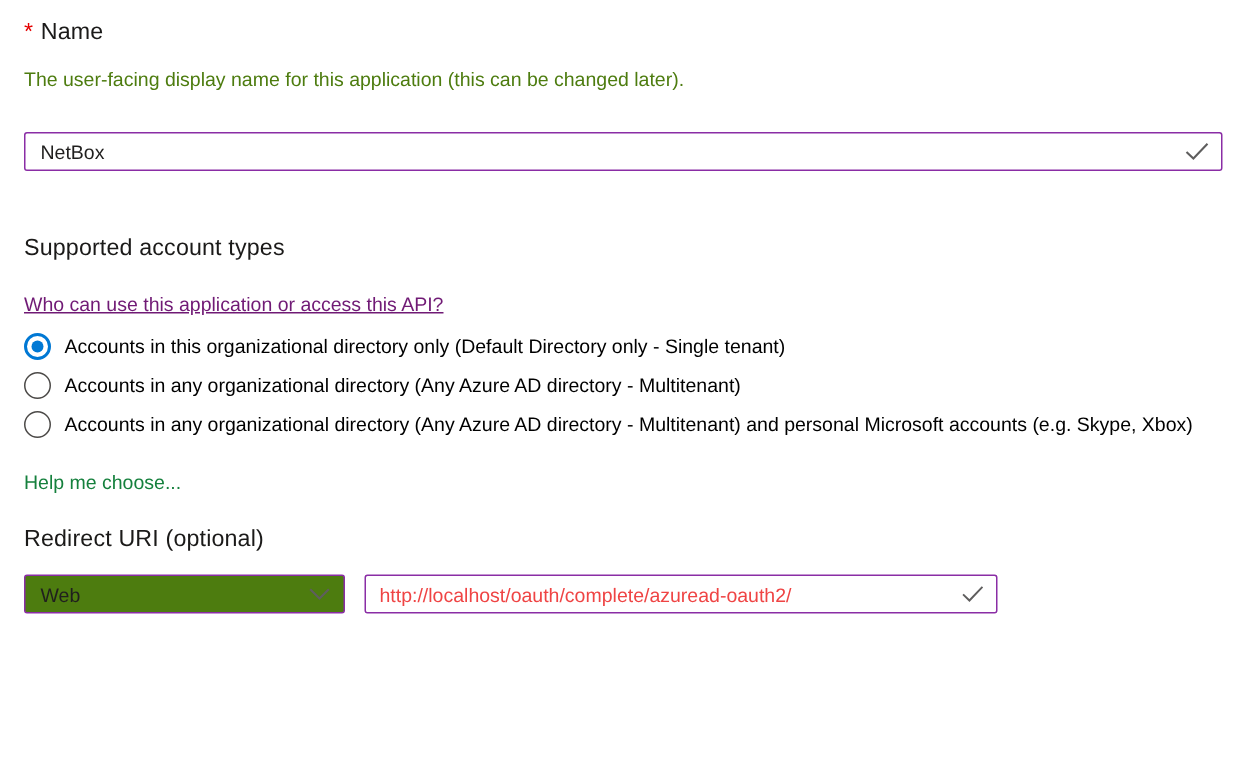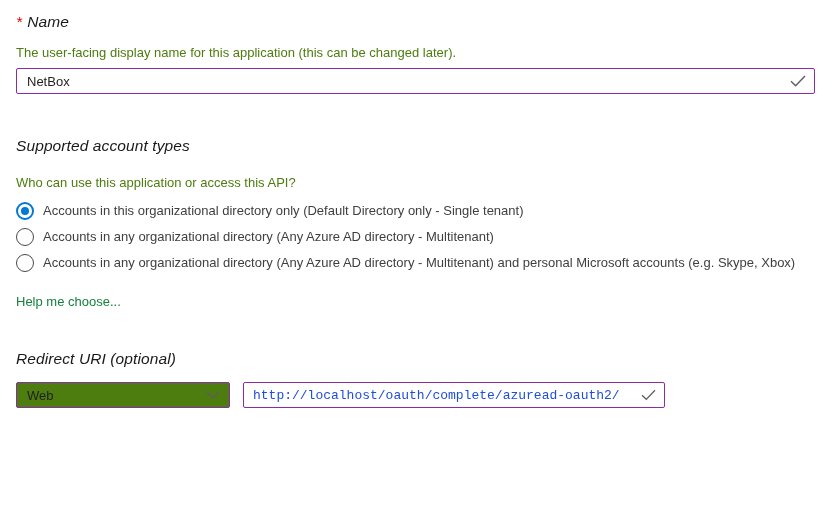--- a/index.html
+++ b/index.html
@@ -6,78 +6,78 @@
   body {
     width: 829px; height: 516px; overflow: hidden;
     font-family: "Liberation Sans", "DejaVu Sans", sans-serif;
     color: #323130;
     -webkit-font-smoothing: antialiased;
   }
   .page { padding: 12px 14px 0 16px; box-sizing: border-box; }
 
   .section-title {
     margin: 0; font-size: 15.5px; font-weight: 400; color: #1b1a19;
-    line-height: 19px; letter-spacing: .1px; font-style: italic;
+    line-height: 19px; letter-spacing: .1px;
   }
   .required { color: #e50000; margin-right: 5px; }
 
   .desc {
     margin: 12px 0 0 0; font-size: 13px; line-height: 19px; color: #4d7c0f;
     max-width: 800px;
   }
 
-  .field-wrap { position: relative; margin-top: 6px; }
+  .field-wrap { position: relative; margin-top: 26px; }
   .text-input {
     width: 100%; height: 26px; box-sizing: border-box;
     border: 1.5px solid #8a2da5; border-radius: 2px;
     padding: 0 28px 0 10px; font-size: 13px; color: #201f1e;
     font-family: "Liberation Sans", "DejaVu Sans", sans-serif;
     outline: none; background: #fff;
   }
   .check-icon {
     position: absolute; right: 9px; top: 50%; transform: translateY(-50%);
     pointer-events: none;
   }
 
   .section-accounts { margin-top: 42px; }
-  .question { margin: 18px 0 0 0; font-size: 13px; line-height: 19px; color: #4d7c0f; }
+  .question { margin: 18px 0 0 0; font-size: 13px; line-height: 19px; color: #701a75; text-decoration: underline; }
 
   .radio-group { margin-top: 6px; }
   .radio-row { display: flex; align-items: center; height: 26px; cursor: pointer; }
   .radio {
     flex: 0 0 auto; width: 18px; height: 18px; box-sizing: border-box;
     border: 1.5px solid #4c4a48; border-radius: 50%;
     display: inline-flex; align-items: center; justify-content: center;
     background: #fff;
   }
   .radio .dot { display: none; width: 8px; height: 8px; border-radius: 50%; background: #0078d4; }
   .radio.selected { border: 2px solid #0078d4; }
   .radio.selected .dot { display: block; }
-  .radio-label { margin-left: 9px; font-size: 13px; color: #404040; line-height: 18px; }
+  .radio-label { margin-left: 9px; font-size: 13px; color: #000000; line-height: 18px; }
 
   .help-link {
     display: inline-block; margin-top: 18px; font-size: 13px; color: #15803d;
     text-decoration: none; cursor: pointer;
   }
 
-  .section-redirect { margin-top: 39px; }
+  .section-redirect { margin-top: 19px; }
 
   .uri-row { display: flex; margin-top: 14px; }
   .platform-select {
     width: 214px; height: 26px; box-sizing: border-box;
     border: 1.5px solid #8a2da5; border-radius: 2px; background: #4d7c0f;
     display: flex; align-items: center; justify-content: space-between;
     padding: 0 9px 0 10px; font-size: 13px; color: #201f1e; cursor: pointer;
   }
   .uri-field-wrap { position: relative; margin-left: 13px; width: 422px; }
   .uri-input {
     width: 100%; height: 26px; box-sizing: border-box;
     border: 1.5px solid #8a2da5; border-radius: 2px;
-    padding: 0 26px 0 9px; font-size: 13px; color: #1d4ed8;
-    font-family: Liberation Mono, monospace;
+    padding: 0 26px 0 9px; font-size: 13px; color: #ef4444;
+    font-family: Liberation Sans, sans-serif;
     outline: none; background: #fff;
   }
 </style>
 </head>
 <body>
 
 <div class="page">
 
   <section>
     <h2 class="section-title"><span class="required">*</span><span>Name</span></h2>

